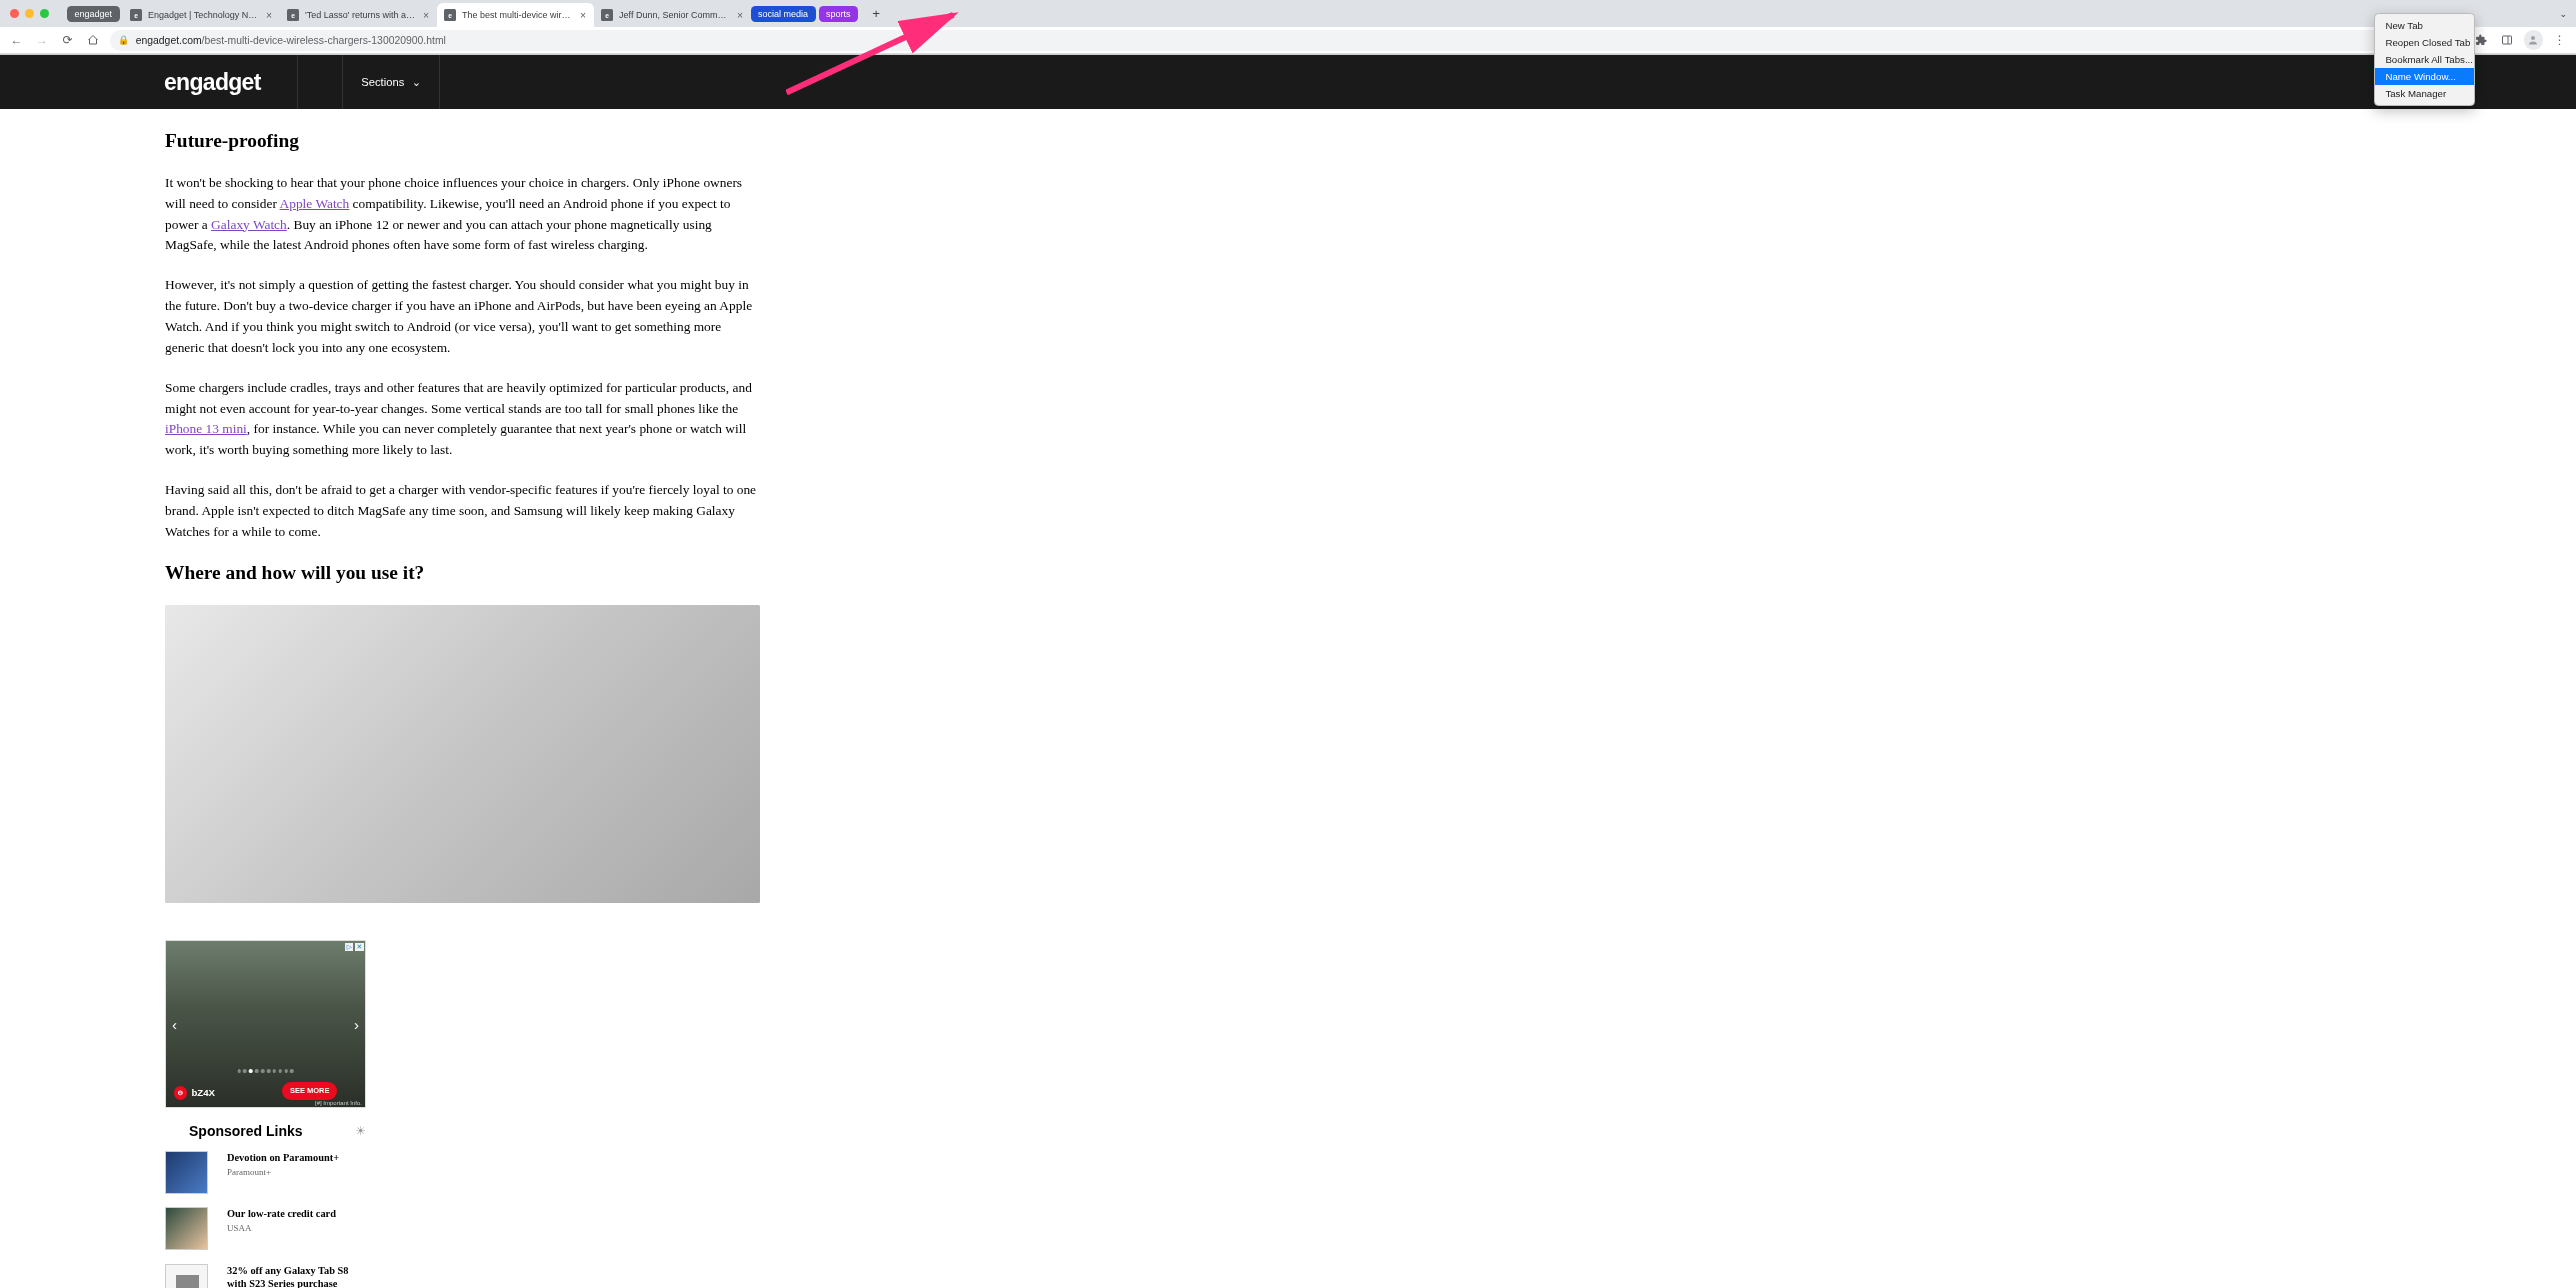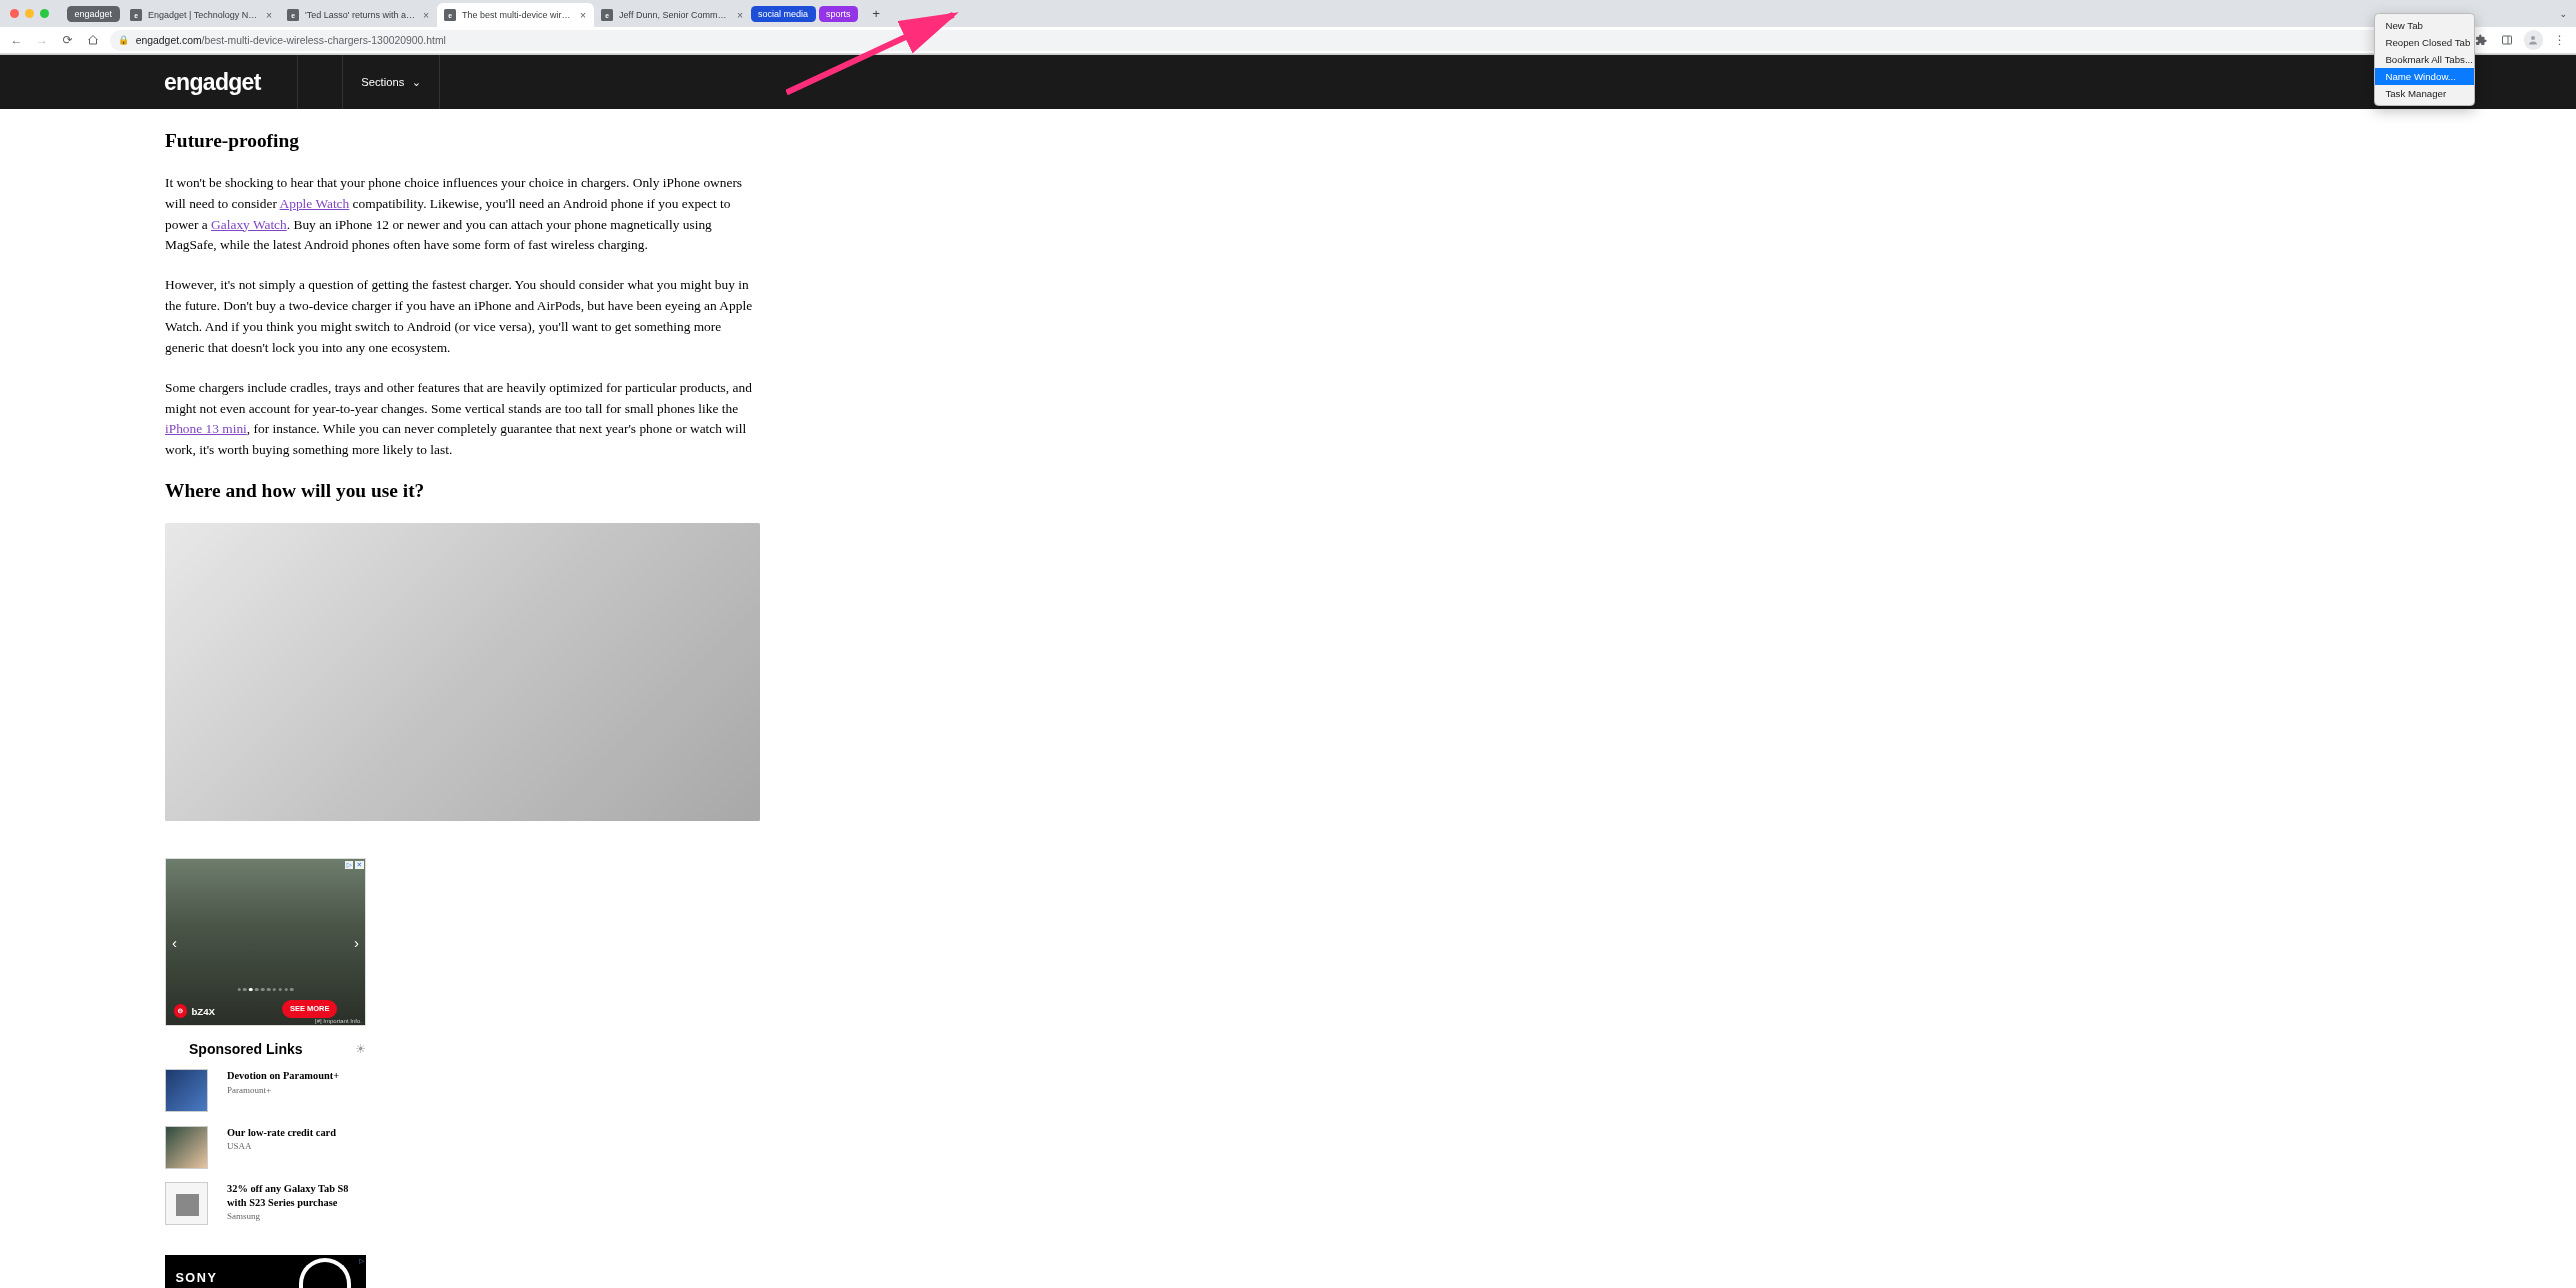--- a/index.html
+++ b/index.html
@@ -197,20 +197,21 @@
 <div class="page">
   <div class="article">
     <h2>Future-proofing</h2>
     <p>
       <span>It won't be shocking to hear that your phone choice influences your choice in chargers. Only iPhone owners will need to consider </span><a href="#">Apple Watch</a><span> compatibility. Likewise, you'll need an Android phone if you expect to power a </span><a href="#">Galaxy Watch</a><span>. Buy an iPhone 12 or newer and you can attach your phone magnetically using MagSafe, while the latest Android phones often have some form of fast wireless charging.</span>
     </p>
     <p>However, it's not simply a question of getting the fastest charger. You should consider what you might buy in the future. Don't buy a two-device charger if you have an iPhone and AirPods, but have been eyeing an Apple Watch. And if you think you might switch to Android (or vice versa), you'll want to get something more generic that doesn't lock you into any one ecosystem.</p>
     <p>
       <span>Some chargers include cradles, trays and other features that are heavily optimized for particular products, and might not even account for year-to-year changes. Some vertical stands are too tall for small phones like the </span><a href="#">iPhone 13 mini</a><span>, for instance. While you can never completely guarantee that next year's phone or watch will work, it's worth buying something more likely to last.</span>
     </p>
+    <p>Having said all this, don't be afraid to get a charger with vendor-specific features if you're fiercely loyal to one brand. Apple isn't expected to ditch MagSafe any time soon, and Samsung will likely keep making Galaxy Watches for a while to come.</p>
     <h2>Where and how will you use it?</h2>
     <div class="article-image"></div>
   </div>
 
   <div class="sidebar">
     <div class="ad-box">
       <div class="ad-label">
         <span>▷</span>
         <span>✕</span>
       </div>

